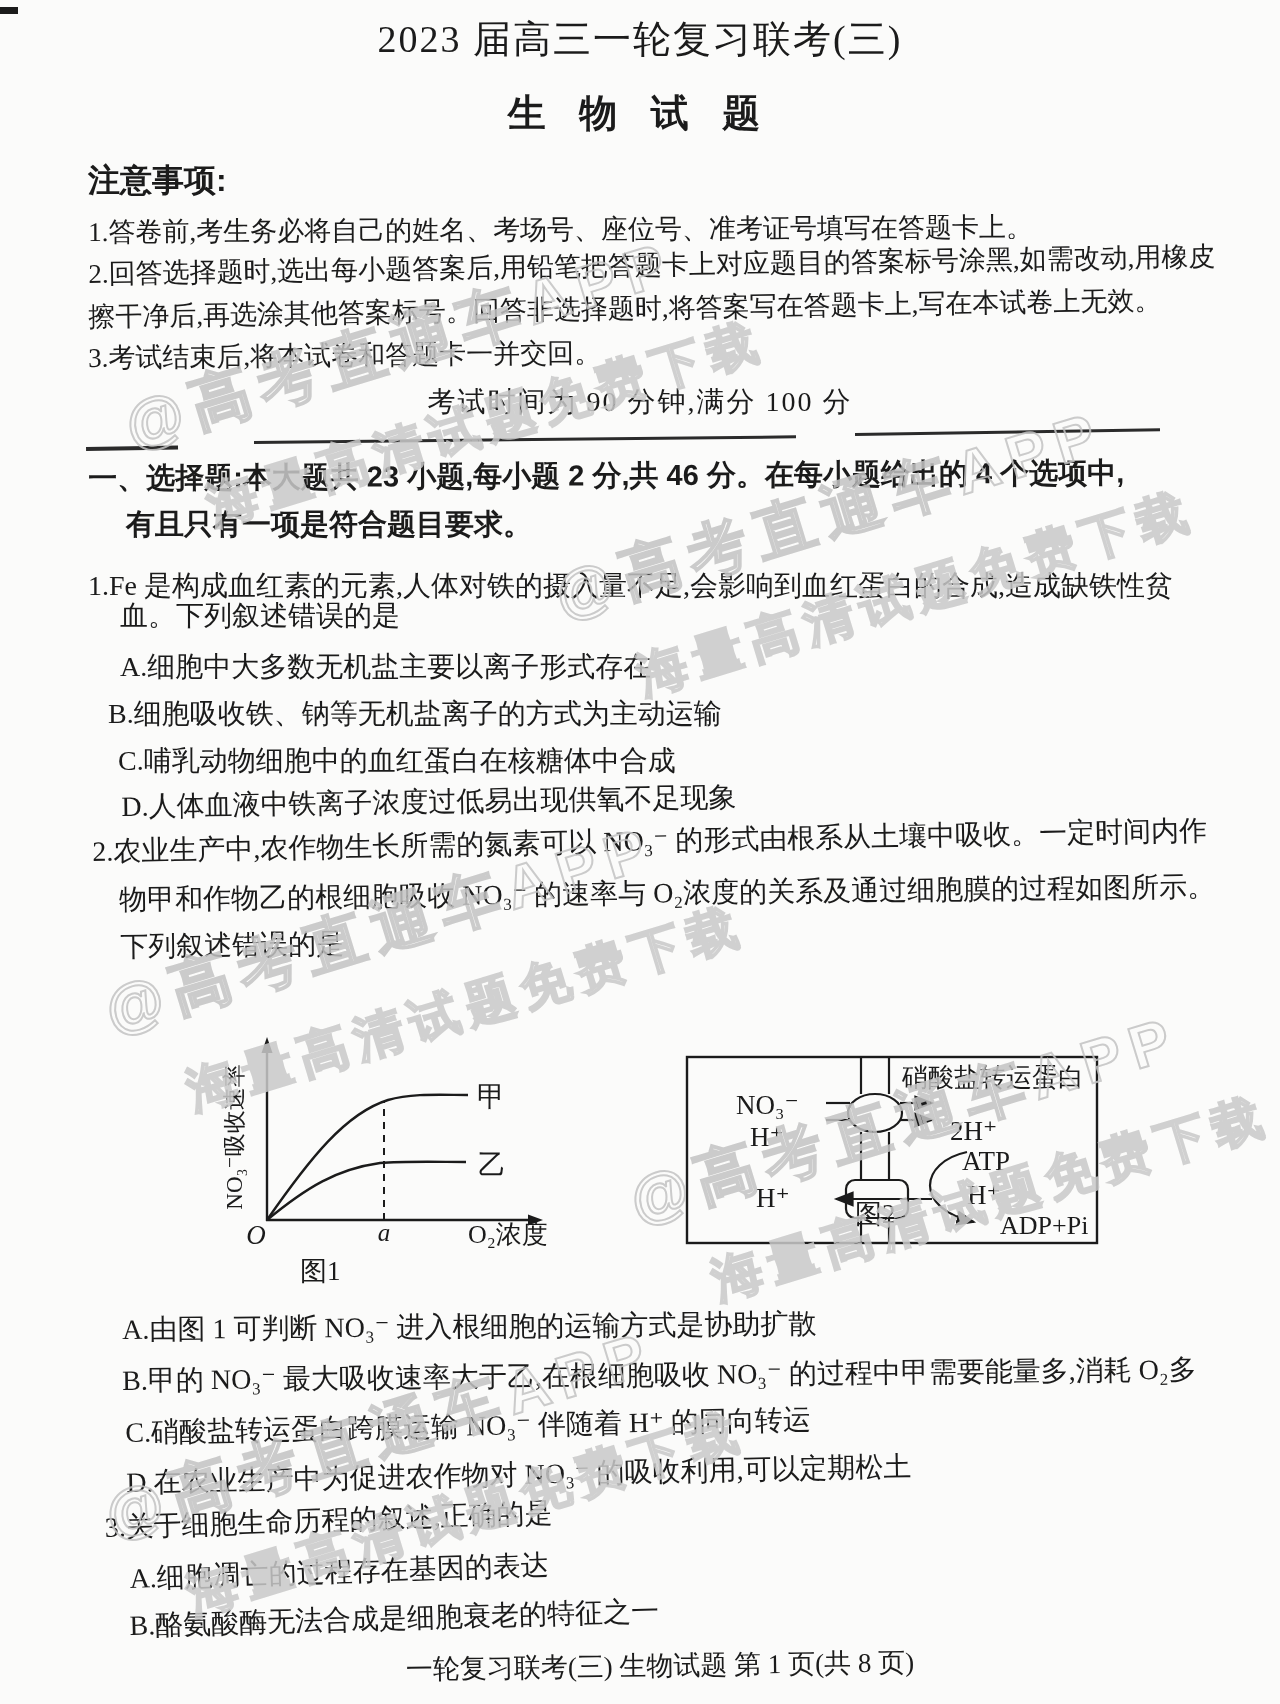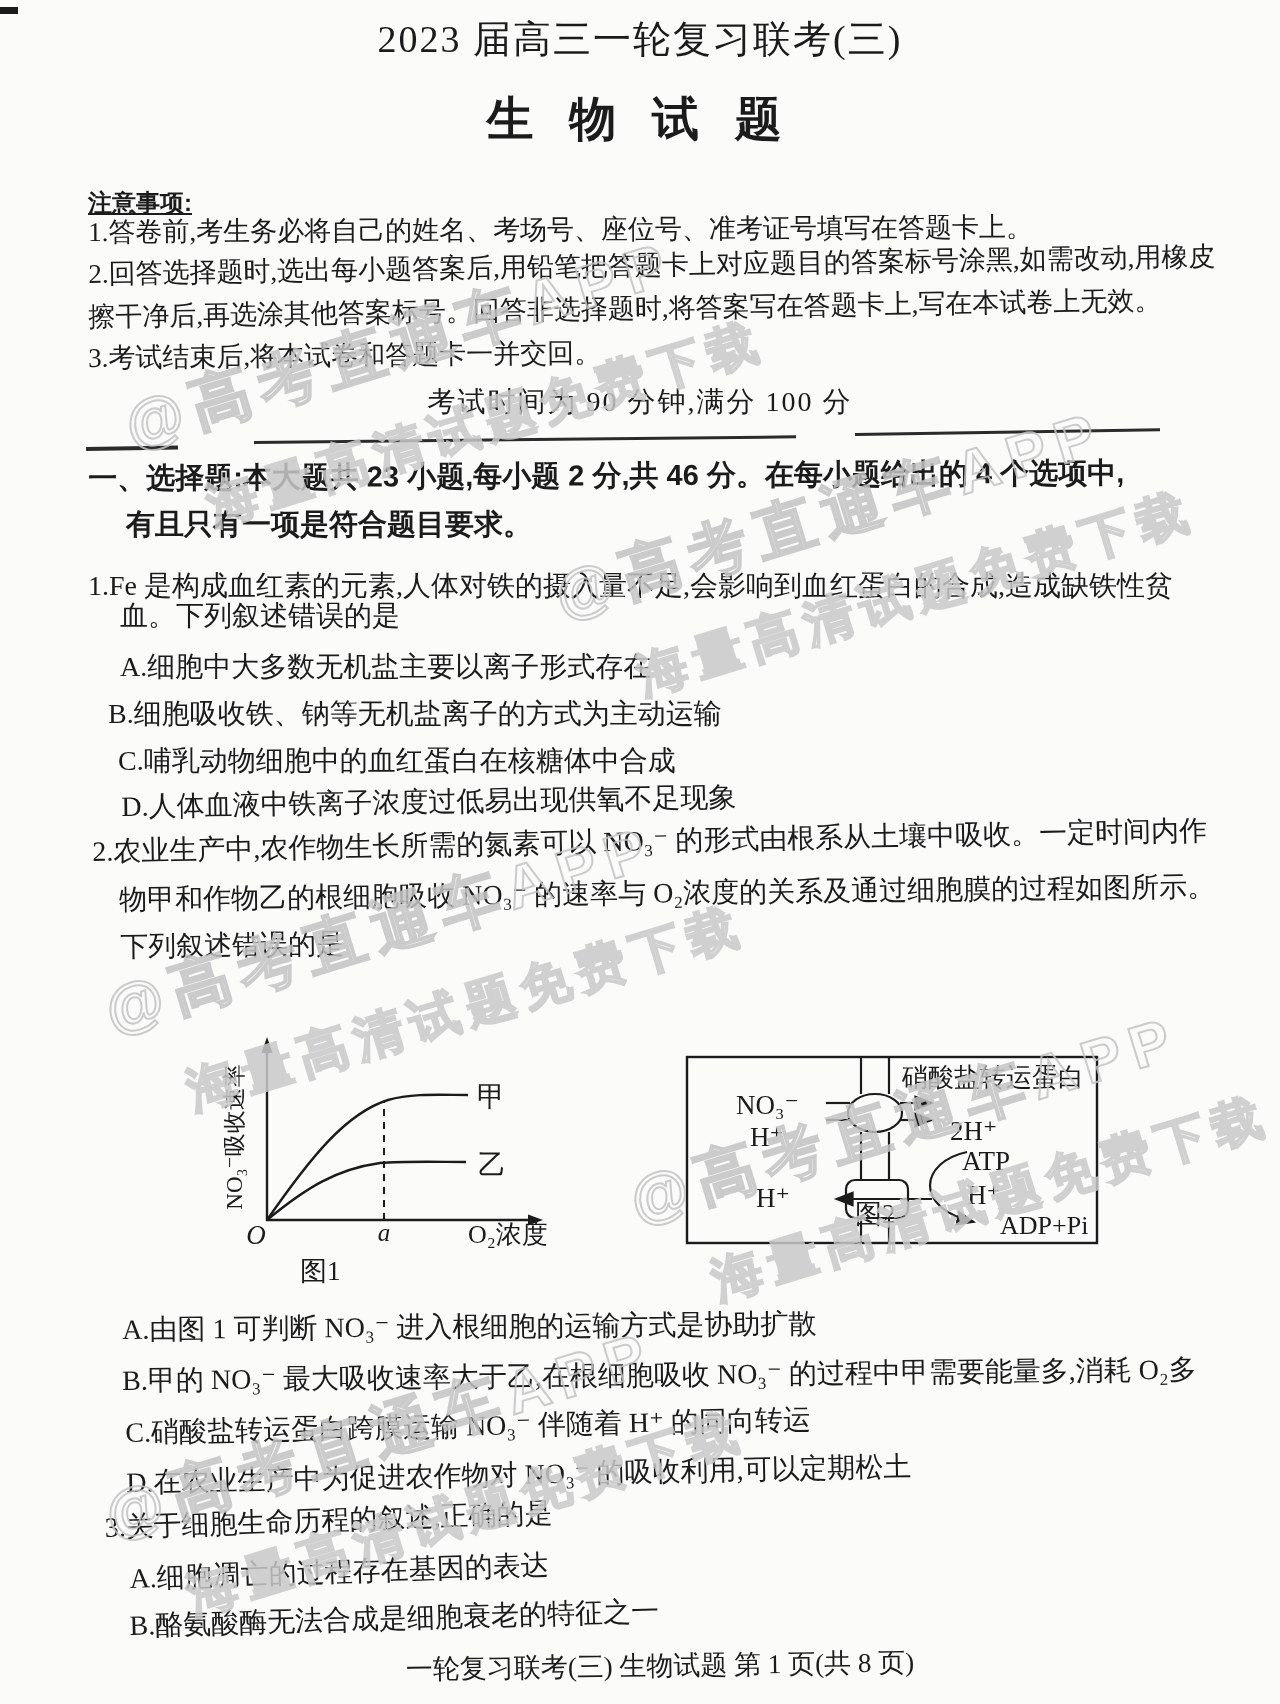--- a/index.html
+++ b/index.html
@@ -59,23 +59,23 @@
     <div class="wm-l2">海量高清试题免费下载</div>
   </div>
   <div class="wm" style="left:95px;top:1480px;">
     <div class="wm-l1">@高考直通车APP</div>
     <div class="wm-l2">海量高清试题免费下载</div>
   </div>
 
   <div class="content">
 
     <div class="ln center" style="top:16px;font-size:38px;letter-spacing:2px;">2023 届高三一轮复习联考(三)</div>
-    <div class="ln center" style="top:90px;font-size:47px;font-weight:700;letter-spacing:12px;">生 物 试 题</div>
+    <div class="ln center" style="top:90px;font-size:38px;font-weight:700;letter-spacing:12px;">生 物 试 题</div>
 
-    <div class="ln hei" style="left:88px;top:188px;font-size:24px;text-decoration:underline;">注意事项:</div>
+    <div class="ln hei" style="left:88px;top:160px;font-size:32px;">注意事项:</div>
     <div class="ln" style="left:88px;top:216px;font-size:27px;transform:rotate(-0.3deg);">1.答卷前,考生务必将自己的姓名、考场号、座位号、准考证号填写在答题卡上。</div>
     <div class="ln" style="left:88px;top:258px;font-size:27px;transform:rotate(-0.9deg);">2.回答选择题时,选出每小题答案后,用铅笔把答题卡上对应题目的答案标号涂黑,如需改动,用橡皮</div>
     <div class="ln" style="left:88px;top:301px;font-size:27px;transform:rotate(-0.9deg);">擦干净后,再选涂其他答案标号。回答非选择题时,将答案写在答题卡上,写在本试卷上无效。</div>
     <div class="ln" style="left:88px;top:342px;font-size:27px;transform:rotate(-0.6deg);">3.考试结束后,将本试卷和答题卡一并交回。</div>
     <div class="ln center" style="top:384px;font-size:28px;letter-spacing:2px;">考试时间为 90 分钟,满分 100 分</div>
 
     <div class="sep" style="left:86px;top:447px;width:92px;height:3.5px;transform:rotate(-1deg);"></div>
     <div class="sep" style="left:254px;top:441px;width:542px;height:3px;transform:rotate(-0.6deg);"></div>
     <div class="sep" style="left:855px;top:433px;width:305px;height:3px;transform:rotate(-0.9deg);"></div>
 

